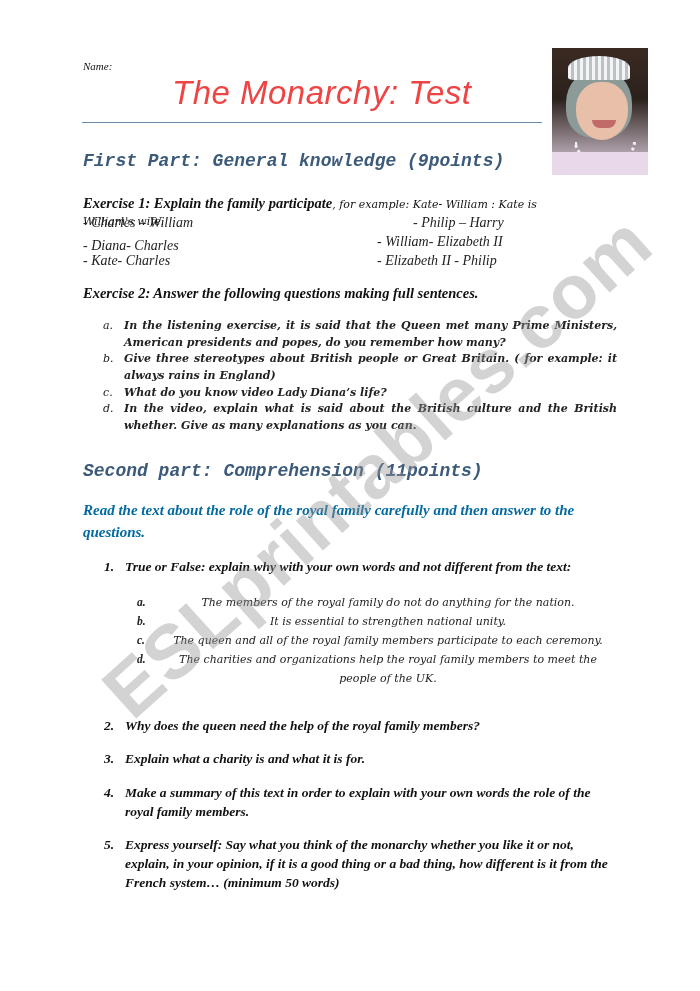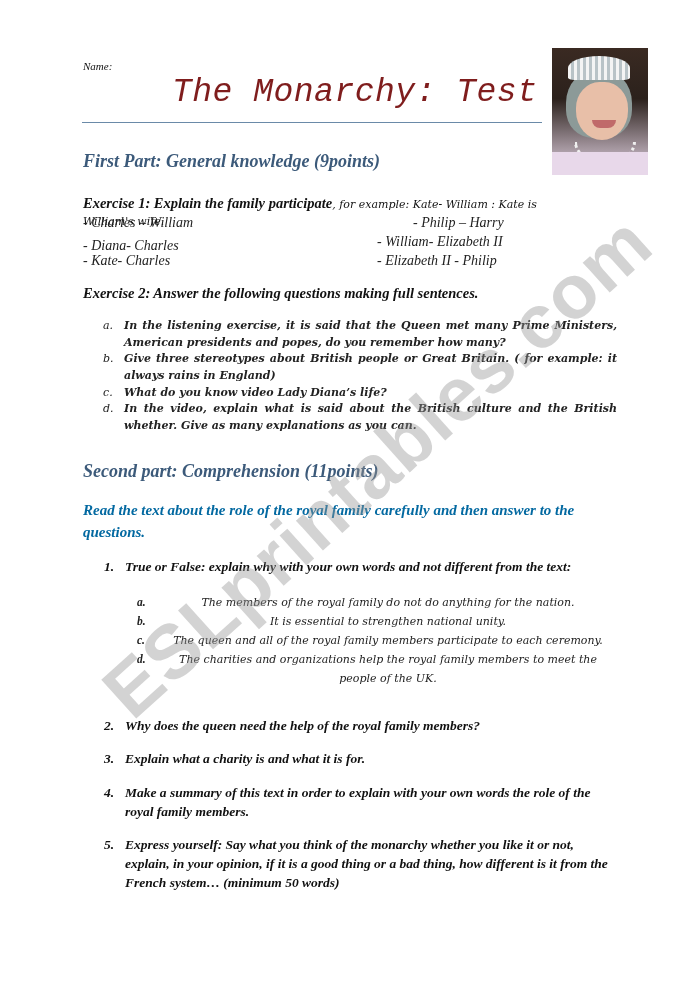--- a/index.html
+++ b/index.html
@@ -7,39 +7,39 @@
       width: 700px; height: 991px; background: #ffffff; position: relative; overflow: hidden;
       font-family: "DejaVu Serif", serif; color: #111;
     }
     .page { position: absolute; left: 0; top: 0; width: 559px; height: 991px; }
     .name-label {
       position: absolute; left: 83px; top: 60px; font-size: 11px; font-style: italic;
       font-family: "Liberation Serif", serif;
     }
     .title {
       position: absolute; left: 172px; top: 74px; font-size: 33px; font-style: italic;
-      font-family: Liberation Mono, monospace; color: #7f1d1d; letter-spacing: 0.5px;
+      font-family: Liberation Sans, sans-serif; color: #ef4444; letter-spacing: 0.5px;
     }
     .title-rule {
       position: absolute; left: 82px; top: 122px; width: 460px; height: 1px; background: #6a8aa8;
     }
     .portrait {
       position: absolute; left: 552px; top: 48px; width: 96px; height: 127px;
       background: linear-gradient(180deg, #3a2a22 0%, #2b211c 40%, #e6d6e6 100%);
       overflow: hidden;
     }
     .portrait .hair { position:absolute; left:14px; top:20px; width:66px; height:70px; border-radius:50% 50% 40% 40%; background:#8c9a98; }
     .portrait .tiara { position:absolute; left:16px; top:8px; width:62px; height:24px; border-radius:50% 50% 10% 10%; background:repeating-linear-gradient(90deg,#f4f4f4 0 3px,#b9c3c7 3px 6px); }
     .portrait .face { position:absolute; left:24px; top:34px; width:52px; height:58px; border-radius:45% 45% 50% 50%; background:#e8bfa8; }
     .portrait .smile { position:absolute; left:40px; top:72px; width:24px; height:8px; border-radius:0 0 12px 12px; background:#c06a6a; }
     .portrait .necklace { position:absolute; left:22px; top:94px; width:56px; height:14px; border-radius:0 0 28px 28px; border:3px dotted #f0f0f0; border-top:none; }
     .portrait .dress { position:absolute; left:0; top:104px; width:96px; height:30px; background:#e8d8ea; }
 
     .section-heading {
-      position: absolute; font-family: Liberation Serif, serif; font-weight: bold; font-style: italic;
+      position: absolute; font-family: Liberation Mono, monospace; font-weight: bold; font-style: italic;
       color: #3c5a7a; font-size: 18px;
     }
     .ex-heading {
       position: absolute; left: 83px; font-family: "Liberation Serif", serif; font-weight: bold; font-style: italic;
       font-size: 14.5px; color: #111;
     }
     .ex-heading .example { font-weight: normal; font-size: 11px; font-family: "DejaVu Serif", serif; }
     .pair {
       position: absolute; font-size: 14px; font-style: italic; font-family: Liberation Serif, serif; color: #222; text-align: right;
     }

